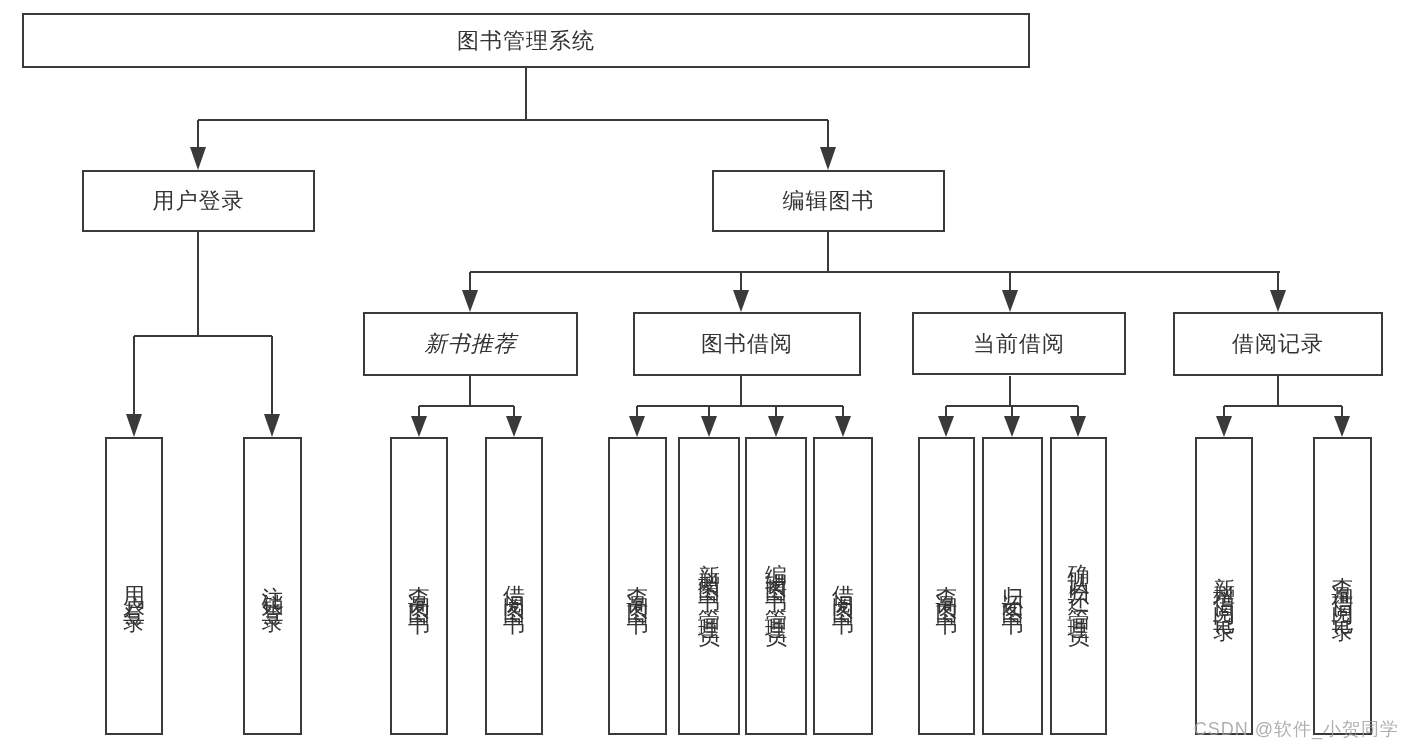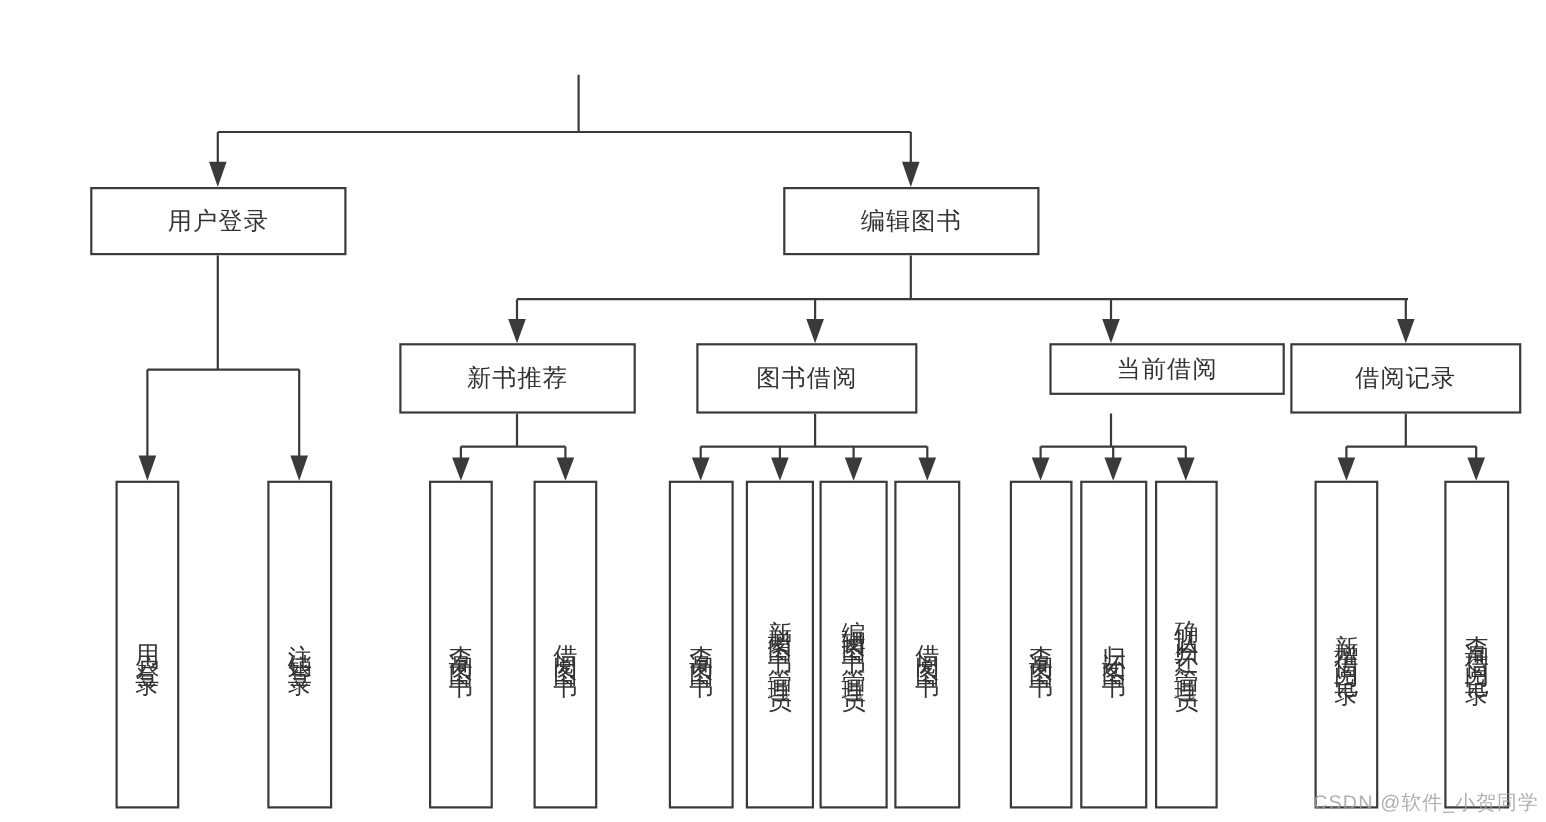--- a/index.html
+++ b/index.html
@@ -39,23 +39,23 @@
     writing-mode: vertical-lr;
     text-orientation: mixed;
     letter-spacing: 9px;
     font-size: 22px;
   }
   .leaf span { line-height: 1; }
   
   .n-root        { left: 22px;  top: 13px;  width: 1008px; height: 55px; }
   .n-userlogin   { left: 82px;  top: 170px; width: 233px;  height: 62px; }
   .n-bookmgmt    { left: 712px; top: 170px; width: 233px;  height: 62px; }
-  .n-newrec      { left: 363px; top: 312px; width: 215px;  height: 64px; }
-  .n-borrowing   { left: 633px; top: 312px; width: 201px;  height: 64px; text-align: center; }
-  .n-current     { left: 954px; top: 312px; width: 214px;  height: 47px; justify-content: center; }
+  .n-newrec      { left: 363px; top: 312px; width: 215px;  height: 64px; font-style: italic; }
+  .n-borrowing   { left: 633px; top: 312px; width: 228px;  height: 64px; text-align: center; }
+  .n-current     { left: 912px; top: 312px; width: 214px;  height: 63px; justify-content: center; }
   .n-records     { left: 1173px;top: 312px; width: 210px;  height: 64px; }
   .l-1a { left: 105px;  top: 437px; width: 58px; height: 298px; }
   .l-1b { left: 243px;  top: 437px; width: 59px; height: 298px; }
   .l-2a { left: 390px;  top: 437px; width: 58px; height: 298px; }
   .l-2b { left: 485px;  top: 437px; width: 58px; height: 298px; }
   .l-3a { left: 608px;  top: 437px; width: 59px; height: 298px; }
   .l-3b { left: 678px;  top: 437px; width: 62px; height: 298px; }
   .l-3c { left: 745px;  top: 437px; width: 62px; height: 298px; }
   .l-3d { left: 813px;  top: 437px; width: 60px; height: 298px; }
   .l-4a { left: 918px;  top: 437px; width: 57px; height: 298px; }
@@ -112,20 +112,23 @@
       <polygon points="768,416 784,416 776,437"></polygon>
       <polygon points="835,416 851,416 843,437"></polygon>
       <polygon points="938,416 954,416 946,437"></polygon>
       <polygon points="1004,416 1020,416 1012,437"></polygon>
       <polygon points="1070,416 1086,416 1078,437"></polygon>
       <polygon points="1216,416 1232,416 1224,437"></polygon>
       <polygon points="1334,416 1350,416 1342,437"></polygon>
     </g>
   </svg>
 
+  <div class="box n-root">
+    <span>图书管理系统</span>
+  </div>
 
   <div class="box n-userlogin">
     <span>用户登录</span>
   </div>
   <div class="box n-bookmgmt">
     <span>编辑图书</span>
   </div>
 
   <div class="box n-newrec">
     <span>新书推荐</span>

